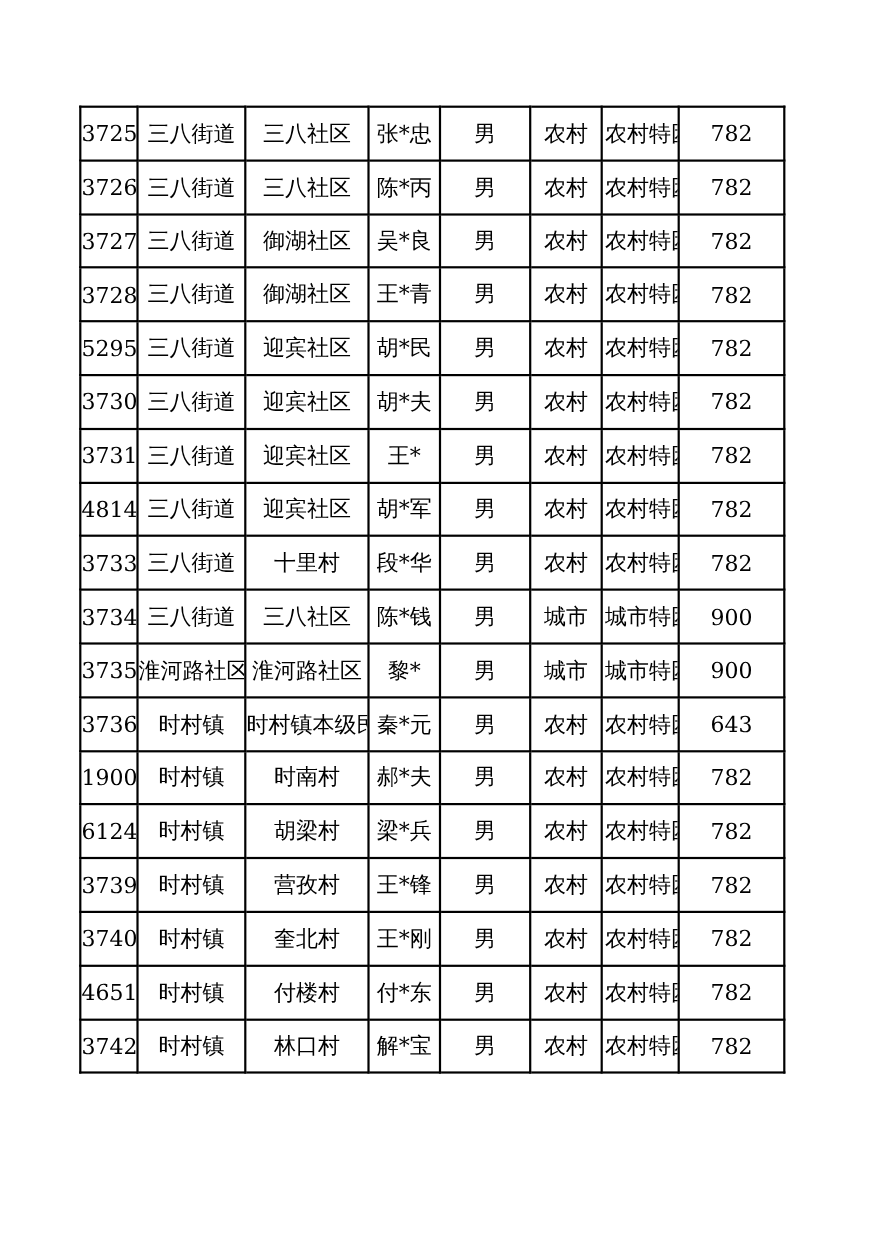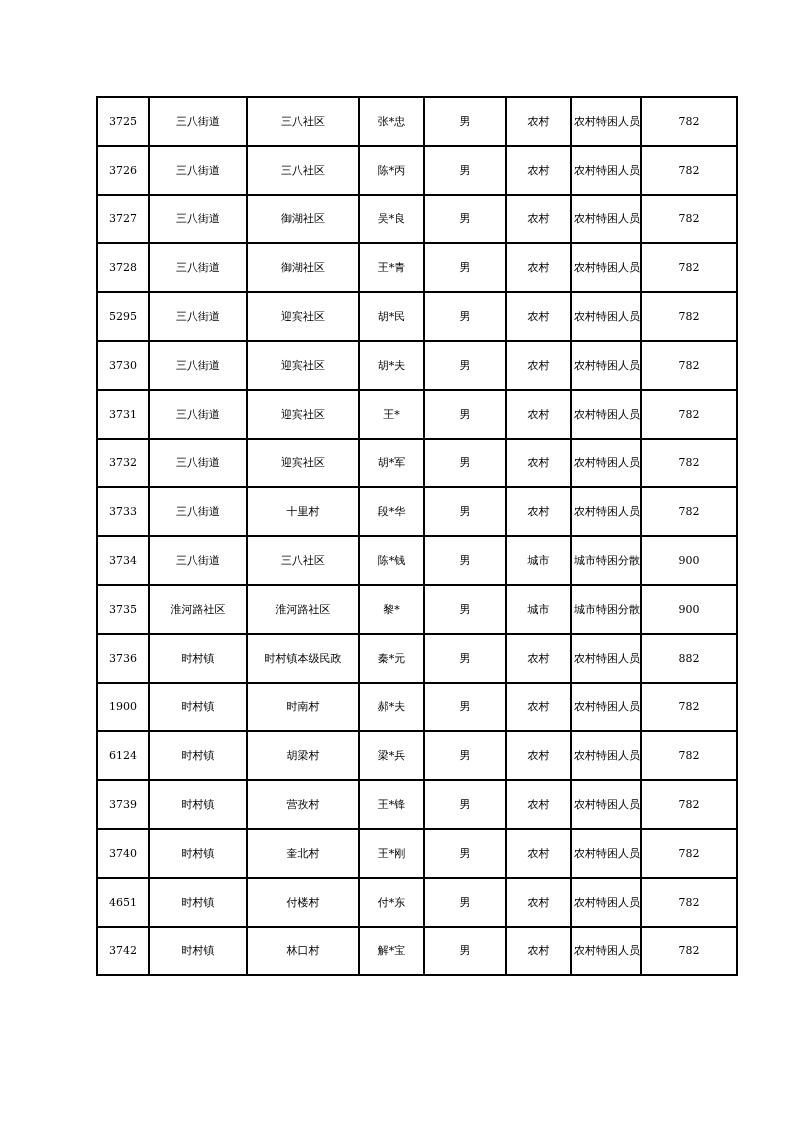--- a/index.html
+++ b/index.html
@@ -16,23 +16,22 @@
     color: #000000;
     overflow: hidden;
   }
   #roster-table {
     position: absolute;
     left: 72px;
     top: 96px;
     width: 640px;
     border-collapse: collapse;
     table-layout: fixed;
-    font-size: 11px;
+    font-size: 20px;
     color: #000000;
-    margin-left: 24px;
   }
   #roster-table td {
     border: 2px solid #000000;
     padding: 0;
     text-align: center;
     vertical-align: middle;
     overflow: hidden;
     white-space: nowrap;
   }
   #roster-table tr { height: 48.8px; }
@@ -177,21 +176,21 @@
     <td>农村</td>
     <td class="cell-support">
       <div class="support-wrap">
         <span class="support-text">农村特困人员分散供养</span>
       </div>
     </td>
     <td>782</td>
   </tr>
 
   <tr>
-    <td>3732</td>
+    <td>4814</td>
     <td>三八街道</td>
     <td>迎宾社区</td>
     <td>胡*军</td>
     <td>男</td>
     <td>农村</td>
     <td class="cell-support">
       <div class="support-wrap">
         <span class="support-text">农村特困人员分散供养</span>
       </div>
     </td>
@@ -248,21 +247,21 @@
     <td>时村镇</td>
     <td>时村镇本级民政</td>
     <td>秦*元</td>
     <td>男</td>
     <td>农村</td>
     <td class="cell-support">
       <div class="support-wrap">
         <span class="support-text">农村特困人员集中供养</span>
       </div>
     </td>
-    <td>882</td>
+    <td>643</td>
   </tr>
 
   <tr>
     <td>1900</td>
     <td>时村镇</td>
     <td>时南村</td>
     <td>郝*夫</td>
     <td>男</td>
     <td>农村</td>
     <td class="cell-support">

